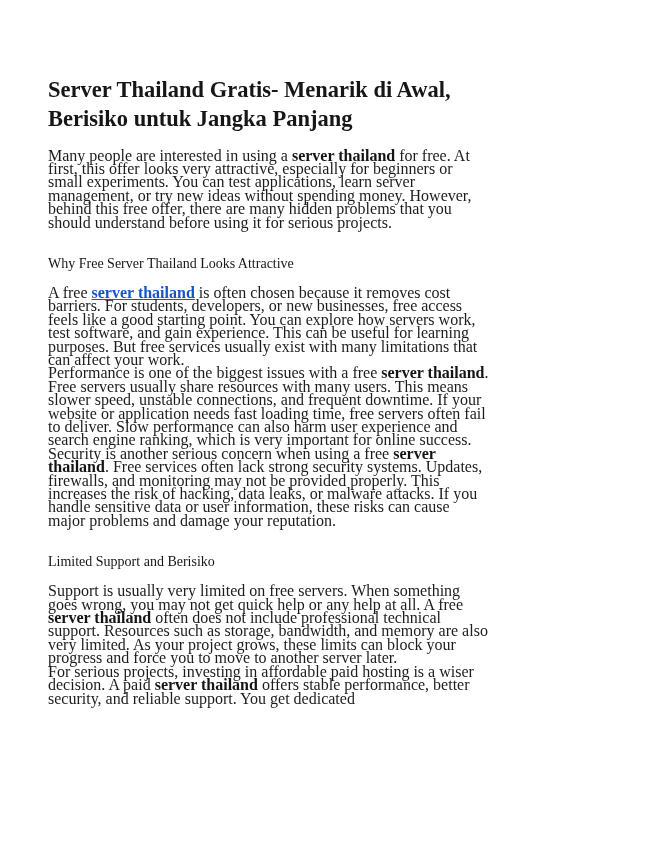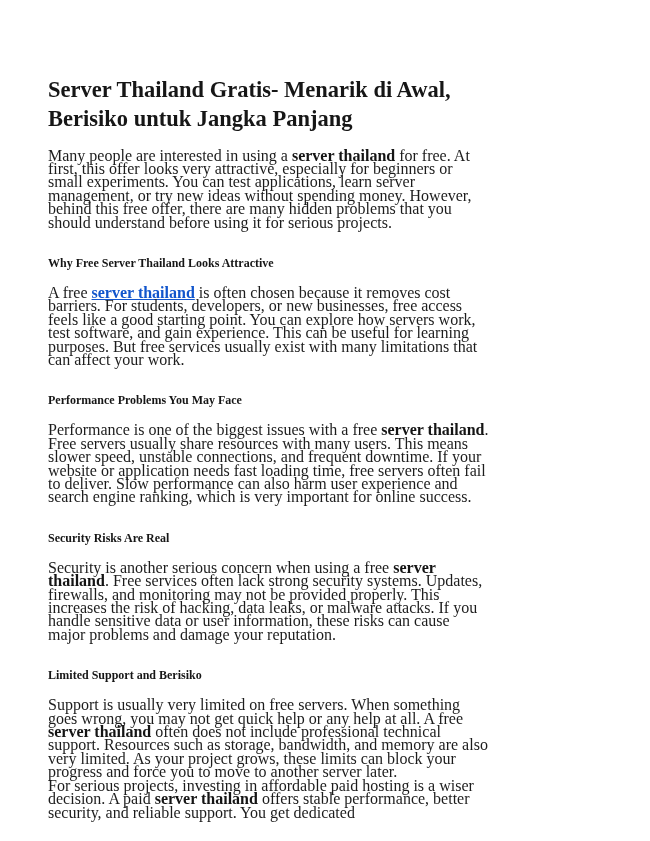--- a/index.html
+++ b/index.html
@@ -20,23 +20,23 @@
   h1.doc-title {
     font-family: "Liberation Serif", "DejaVu Serif", serif;
     font-size: 22.5px;
     line-height: 29.25px;
     font-weight: 700;
     margin: 0 0 15px 0;
     color: #161616;
   }
   h2.doc-heading {
     font-family: "Liberation Serif", "DejaVu Serif", serif;
-    font-size: 12px;
+    font-size: 14px;
     line-height: 23px;
-    font-weight: 700;
+    font-weight: 400;
     margin: 23px 0 11px 0;
     color: #161616;
   }
   p.doc-para {
     font-size: 16px;
     line-height: 13.4px;
     margin: 0;
     text-align: left;
     color: #1c1c1c;
   }
@@ -55,24 +55,22 @@
 
 <div class="page">
 
   <h1 class="doc-title">Server Thailand Gratis- Menarik di Awal, Berisiko untuk Jangka Panjang</h1>
 
   <p class="doc-para"><span>Many people are interested in using a </span><strong>server thailand</strong><span> for free. At first, this offer looks very attractive, especially for beginners or small experiments. You can test applications, learn server management, or try new ideas without spending money. However, behind this free offer, there are many hidden problems that you should understand before using it for serious projects.</span></p>
 
   <h2 class="doc-heading">Why Free Server Thailand Looks Attractive</h2>
   <p class="doc-para"><span>A free </span><a class="doc-link" href="#">server thailand</a><span> is often chosen because it removes cost barriers. For students, developers, or new businesses, free access feels like a good starting point. You can explore how servers work, test software, and gain experience. This can be useful for learning purposes. But free services usually exist with many limitations that can affect your work.</span></p>
 
-  <h2 class="doc-heading">Performance Problems You May Face</h2>
   <p class="doc-para"><span>Performance is one of the biggest issues with a free </span><strong>server thailand</strong><span>. Free servers usually share resources with many users. This means slower speed, unstable connections, and frequent downtime. If your website or application needs fast loading time, free servers often fail to deliver. Slow performance can also harm user experience and search engine ranking, which is very important for online success.</span></p>
 
-  <h2 class="doc-heading">Security Risks Are Real</h2>
   <p class="doc-para"><span>Security is another serious concern when using a free </span><strong>server thailand</strong><span>. Free services often lack strong security systems. Updates, firewalls, and monitoring may not be provided properly. This increases the risk of hacking, data leaks, or malware attacks. If you handle sensitive data or user information, these risks can cause major problems and damage your reputation.</span></p>
 
   <h2 class="doc-heading">Limited Support and Berisiko</h2>
   <p class="doc-para"><span>Support is usually very limited on free servers. When something goes wrong, you may not get quick help or any help at all. A free </span><strong>server thailand</strong><span> often does not include professional technical support. Resources such as storage, bandwidth, and memory are also very limited. As your project grows, these limits can block your progress and force you to move to another server later.</span></p>
 
   <p class="doc-para"><span>For serious projects, investing in affordable paid hosting is a wiser decision. A paid </span><strong>server thailand</strong><span> offers stable performance, better security, and reliable support. You get dedicated</span></p>
 
 </div>
 
 </body></html>

